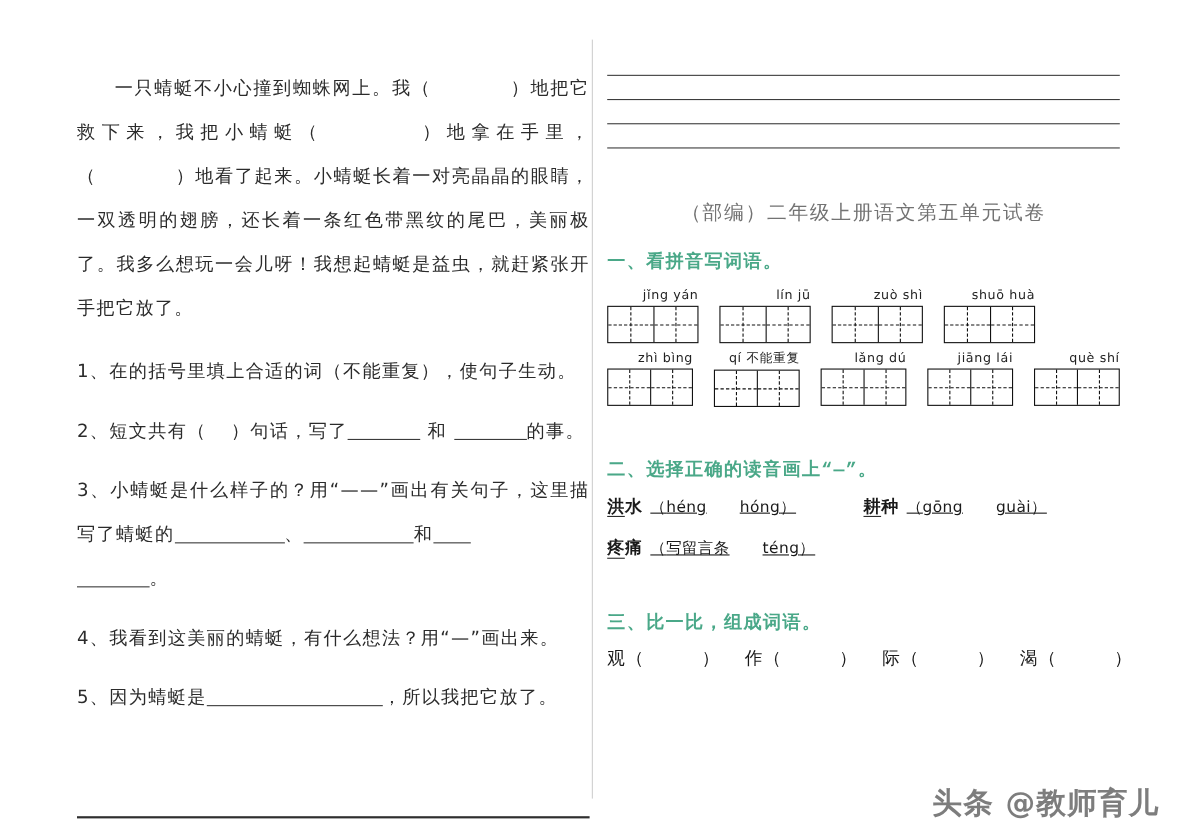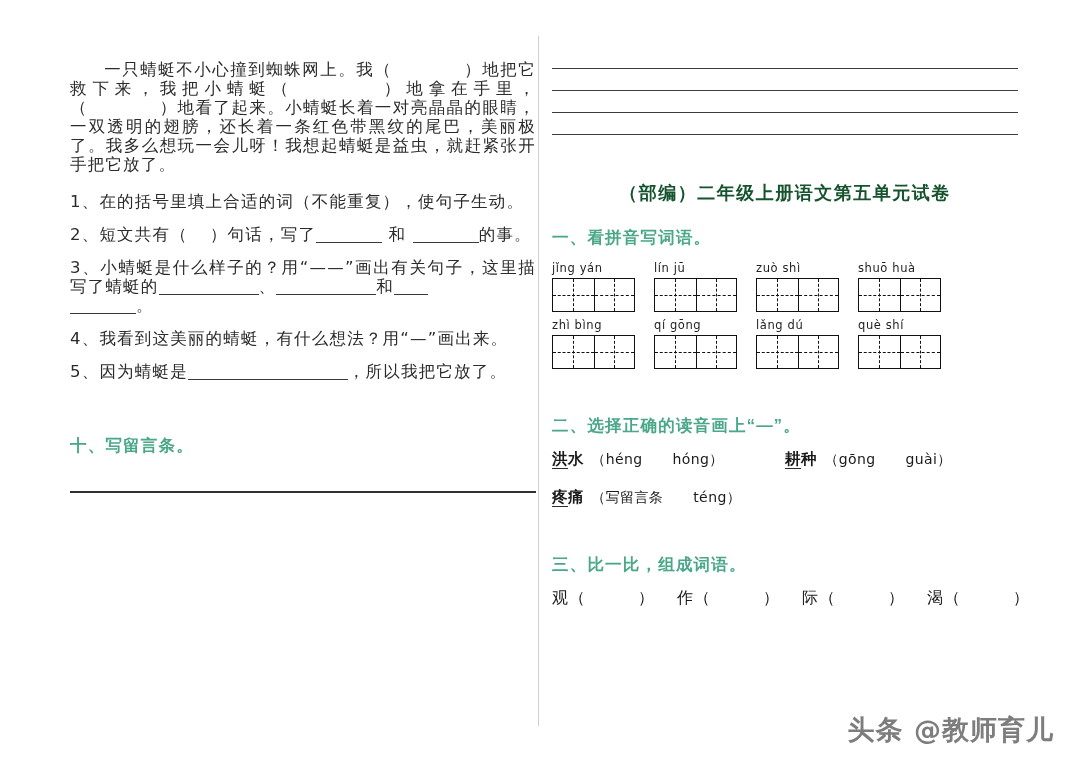--- a/index.html
+++ b/index.html
@@ -43,21 +43,21 @@
     left: 552px;
     top: 60px;
     width: 466px;
     height: 640px;
   }
 
   
   .cjk {
     font-family: "DejaVu Sans", "Liberation Sans", sans-serif;
     font-size: 16.5px;
-    line-height: 19px;
+    line-height: 40px;
     letter-spacing: 1.2px;
     color: #2b2b2b;
     text-align: justify;
   }
   .passage {
     margin: 0 0 18px 0;
   }
   .passage .indent { display: inline-block; width: 34px; }
 
   .qitem {
@@ -83,29 +83,29 @@
   }
   .gap.g-sm { min-width: 22px; }
 
   
   .sec-head {
     font-size: 16.5px;
     font-weight: 700;
     color: #4aa888;
     letter-spacing: 1.2px;
     margin: 0 0 12px 0;
-    font-family: Liberation Sans, sans-serif;
+    font-family: Liberation Mono, monospace;
   }
 
   
   .exam-title {
     text-align: center;
     font-size: 18px;
-    font-weight: 700;
-    color: #14532d;
+    font-weight: 400;
+    color: #737373;
     letter-spacing: 1.5px;
     margin: 0 0 22px 0;
     font-family: "DejaVu Sans", "Liberation Sans", sans-serif;
   }
 
   
   .ruled-lines {
     margin: 8px 0 46px 0;
   }
   .ruled-lines .rule {
@@ -128,21 +128,21 @@
     gap: 19px;
   }
   .pinyin-cellgroup { width: 83px; }
   .pinyin-label {
     font-family: "DejaVu Sans", "Liberation Sans", sans-serif;
     font-size: 11.5px;
     letter-spacing: 0.6px;
     color: #222;
     white-space: nowrap;
     margin-bottom: 3px;
-    text-align: left;
+    text-align: right;
   }
   .tianzi {
     display: flex;
     border: 1.6px solid #111;
     height: 34px;
     box-sizing: border-box;
     background: #fff;
   }
   .tianzi .cell {
     position: relative;
@@ -186,20 +186,21 @@
   .choice-word {
     display: inline-block;
     margin-right: 7px;
     font-weight: bold;
   }
   .choice-word .u { border-bottom: 1.3px solid #2b2b2b; }
   .choice-opts {
     font-family: "DejaVu Sans", "Liberation Sans", sans-serif;
     font-size: 14px;
     letter-spacing: 0.4px;
+    text-decoration: underline;
   }
   .choice-opts .sp { display: inline-block; width: 30px; }
 
   
   .word-row {
     font-size: 16px;
     letter-spacing: 1px;
     white-space: nowrap;
   }
   .word-row .wcell {
@@ -252,21 +253,20 @@
     <div class="cjk qitem">
       <span>4、</span><span>我看到这美丽的蜻蜓，有什么想法？用“—”画出来。</span>
     </div>
 
     <div class="cjk qitem">
       <span>5、</span><span>因为蜻蜓是</span><span class="blank b-xl"></span><span>，所以我把它放了。</span>
     </div>
 
     <div class="spacer-lg"></div>
 
-    <div class="sec-head">十、写留言条。</div>
 
 
     <div class="thick-rule"></div>
   </div>
 
   <div class="right-page">
 
     <div class="ruled-lines">
       <div class="rule"></div>
       <div class="rule"></div>
@@ -314,28 +314,35 @@
     <div class="pinyin-block">
       <div class="pinyin-row">
         <div class="pinyin-cellgroup">
           <div class="pinyin-label">zhì bìng</div>
           <div class="tianzi">
               <div class="cell"></div>
               <div class="cell"></div>
             </div>
         </div>
         <div class="pinyin-cellgroup">
-          <div class="pinyin-label">qí gōng</div>
+          <div class="pinyin-label">qí 不能重复</div>
           <div class="tianzi">
               <div class="cell"></div>
               <div class="cell"></div>
             </div>
         </div>
         <div class="pinyin-cellgroup">
           <div class="pinyin-label">lǎng dú</div>
+          <div class="tianzi">
+              <div class="cell"></div>
+              <div class="cell"></div>
+            </div>
+        </div>
+        <div class="pinyin-cellgroup">
+          <div class="pinyin-label">jiāng lái</div>
           <div class="tianzi">
               <div class="cell"></div>
               <div class="cell"></div>
             </div>
         </div>
         <div class="pinyin-cellgroup">
           <div class="pinyin-label">què shí</div>
           <div class="tianzi">
               <div class="cell"></div>
               <div class="cell"></div>

